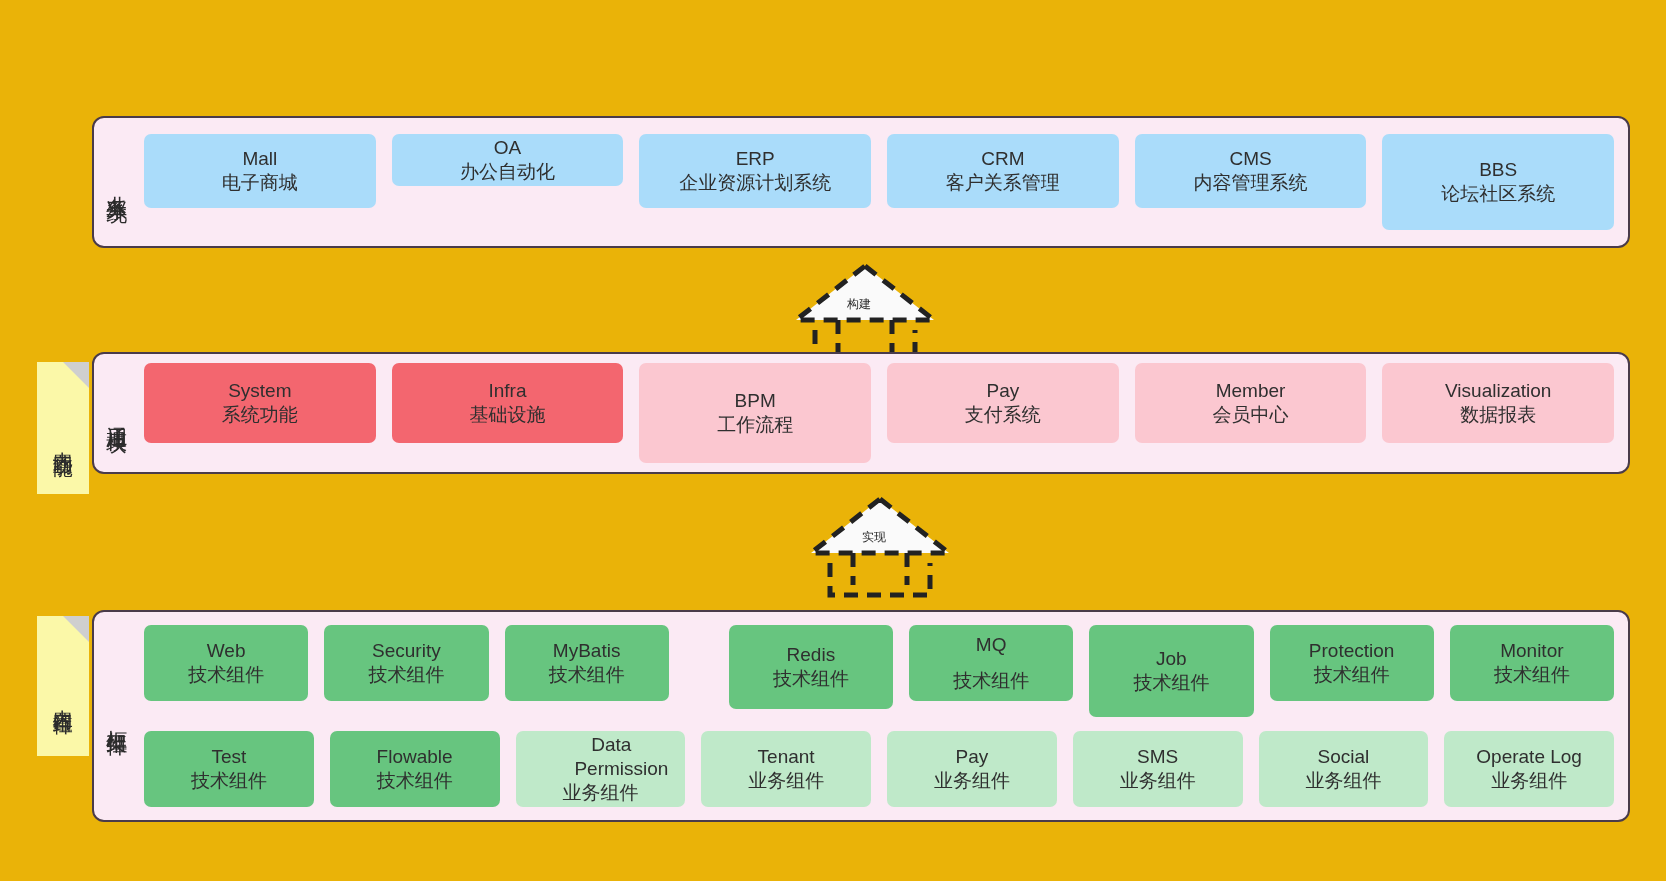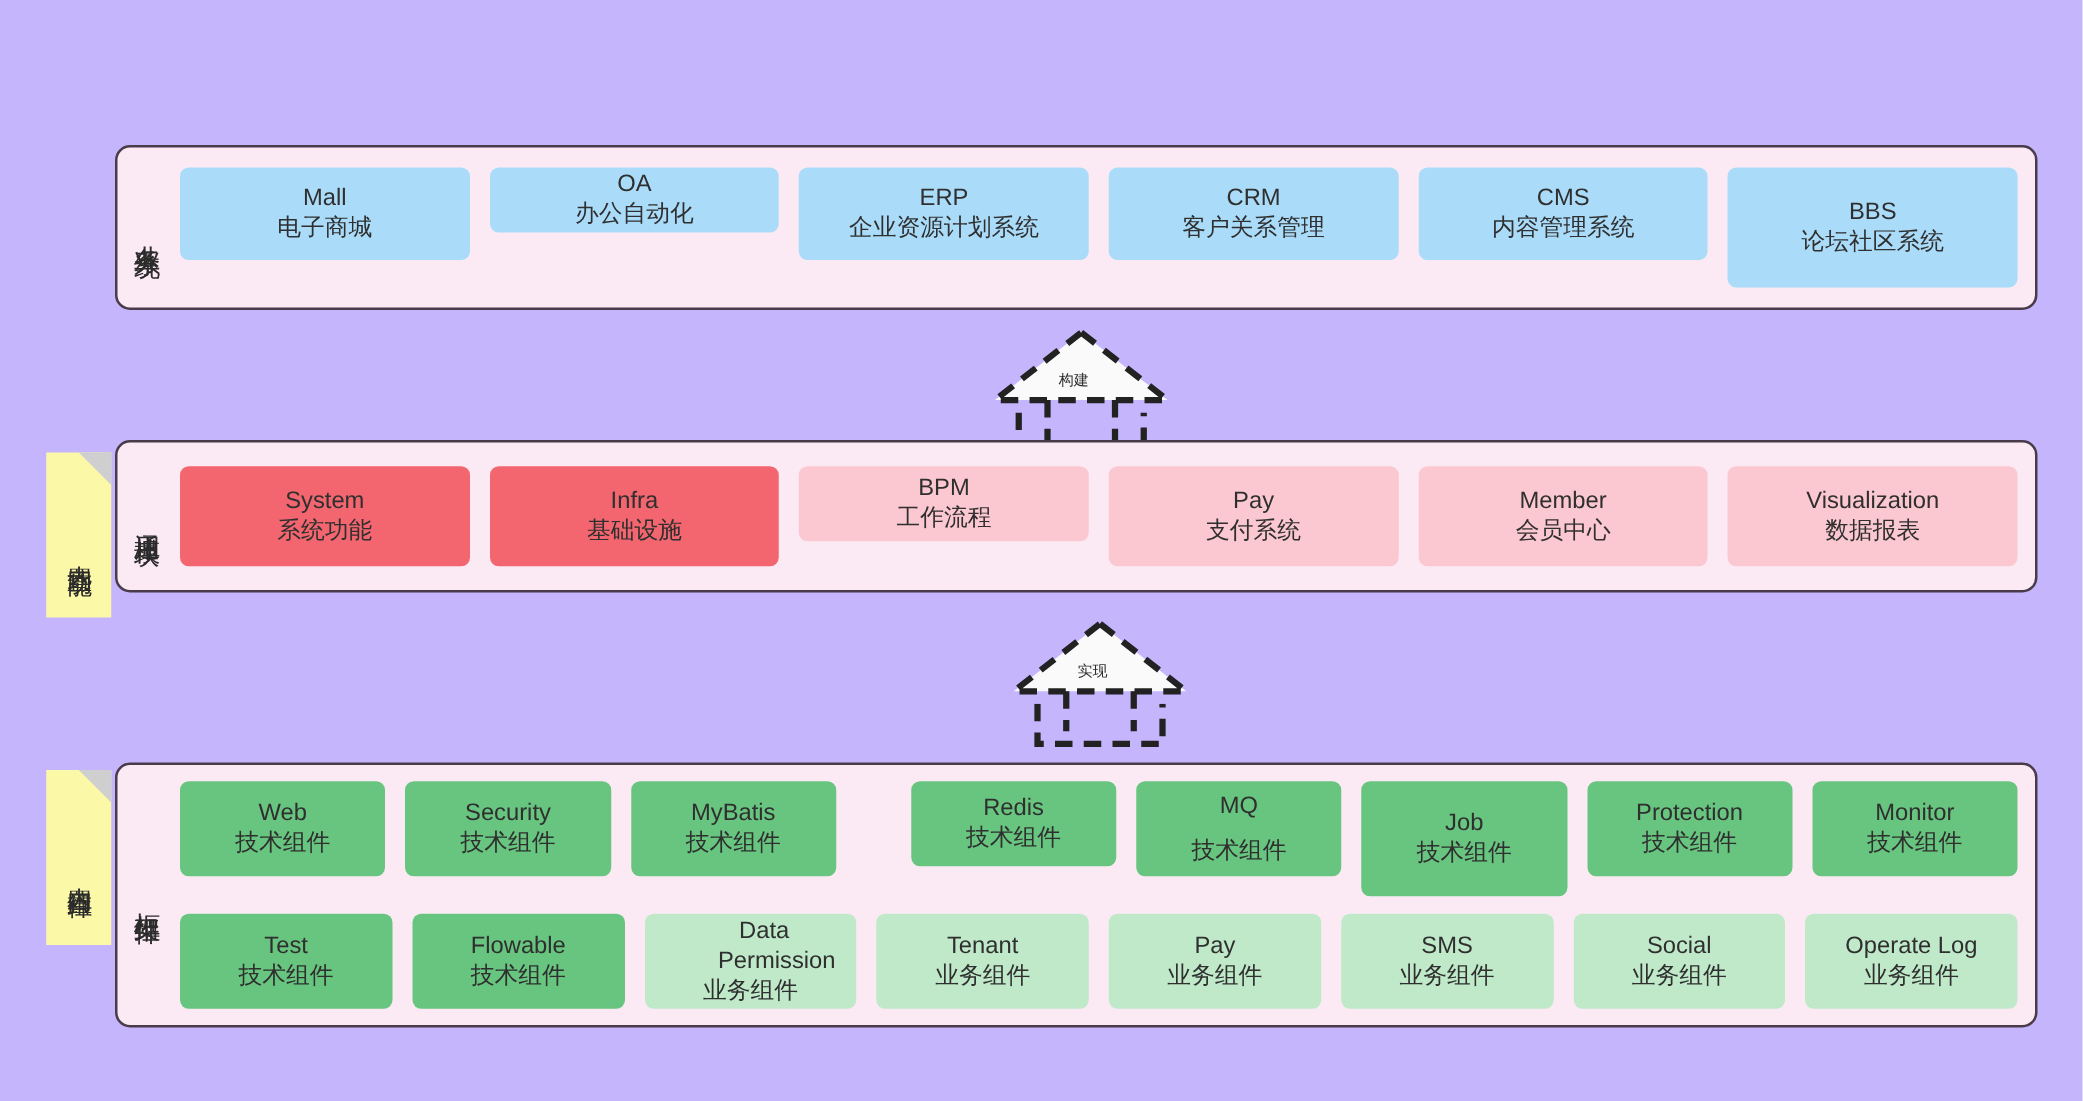--- a/index.html
+++ b/index.html
@@ -6,21 +6,21 @@
   html, body {
     margin: 0;
     padding: 0;
     background: #fafafa;
     font-family: "Liberation Sans", "DejaVu Sans", sans-serif;
   }
   #canvas {
     position: relative;
     width: 1666px;
     height: 881px;
-    background: #c4b5fd;
+    background: #eab308;
     overflow: hidden;
   }
 
   
   .layer {
     position: absolute;
     box-sizing: border-box;
     background: #fbeaf4;
     border: 2px solid #4a3b4a;
     border-radius: 12px;
@@ -180,21 +180,21 @@
     <div class="layer-body">
       <div class="row">
         <div class="node n-red" style="height:80px;">
           <span class="t1">System</span>
           <span class="t2">系统功能</span>
         </div>
         <div class="node n-red" style="height:80px;">
           <span class="t1">Infra</span>
           <span class="t2">基础设施</span>
         </div>
-        <div class="node n-pink" style="height:60px;">
+        <div class="node n-pink" style="height:100px;">
           <span class="t1">BPM</span>
           <span class="t2">工作流程</span>
         </div>
         <div class="node n-pink" style="height:80px;">
           <span class="t1">Pay</span>
           <span class="t2">支付系统</span>
         </div>
         <div class="node n-pink" style="height:80px;">
           <span class="t1">Member</span>
           <span class="t2">会员中心</span>
@@ -235,21 +235,21 @@
           <span class="t2">技术组件</span>
         </div>
         <div class="node n-green" style="height:76px;">
           <span class="t1">Security</span>
           <span class="t2">技术组件</span>
         </div>
         <div class="node n-green" style="height:76px;">
           <span class="t1">MyBatis</span>
           <span class="t2">技术组件</span>
         </div>
-        <div class="node n-green" style="height:68px;margin-left:44px;">
+        <div class="node n-green" style="height:84px;margin-left:44px;">
           <span class="t1">Redis</span>
           <span class="t2">技术组件</span>
         </div>
         <div class="node n-green" style="height:76px;gap:12px;">
           <span class="t1">MQ</span>
           <span class="t2">技术组件</span>
         </div>
         <div class="node n-green" style="height:92px;">
           <span class="t1">Job</span>
           <span class="t2">技术组件</span>

